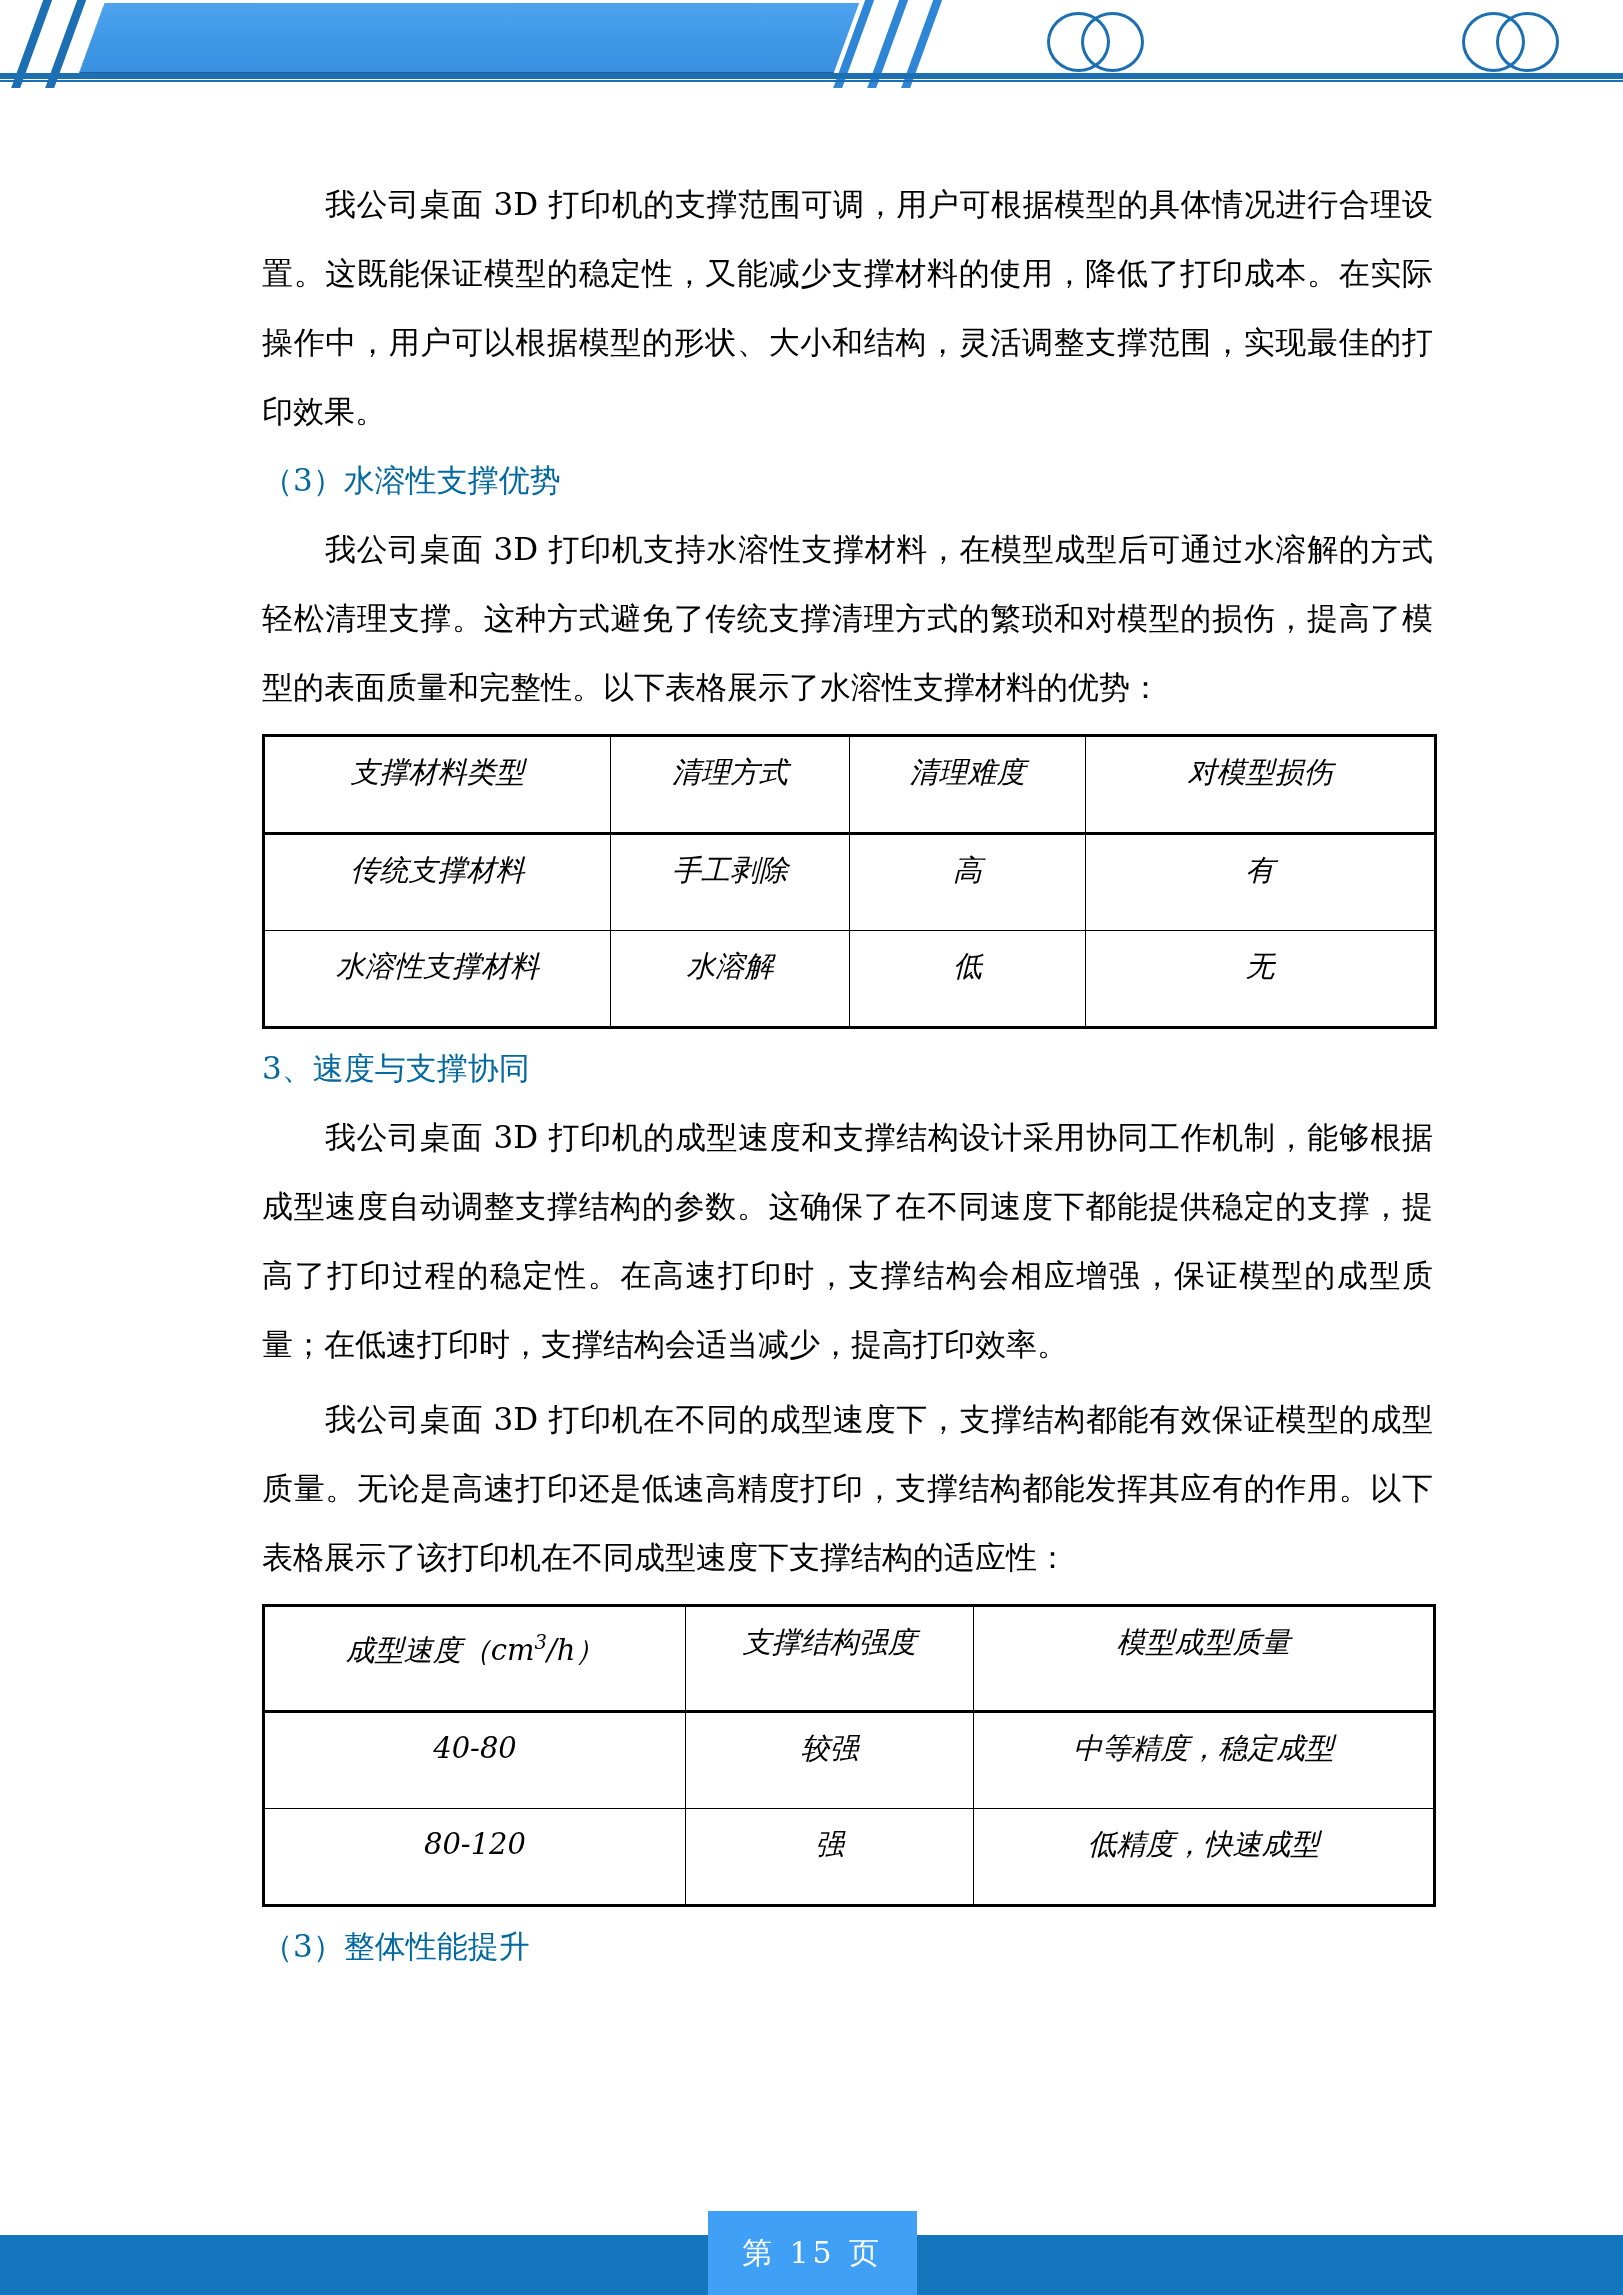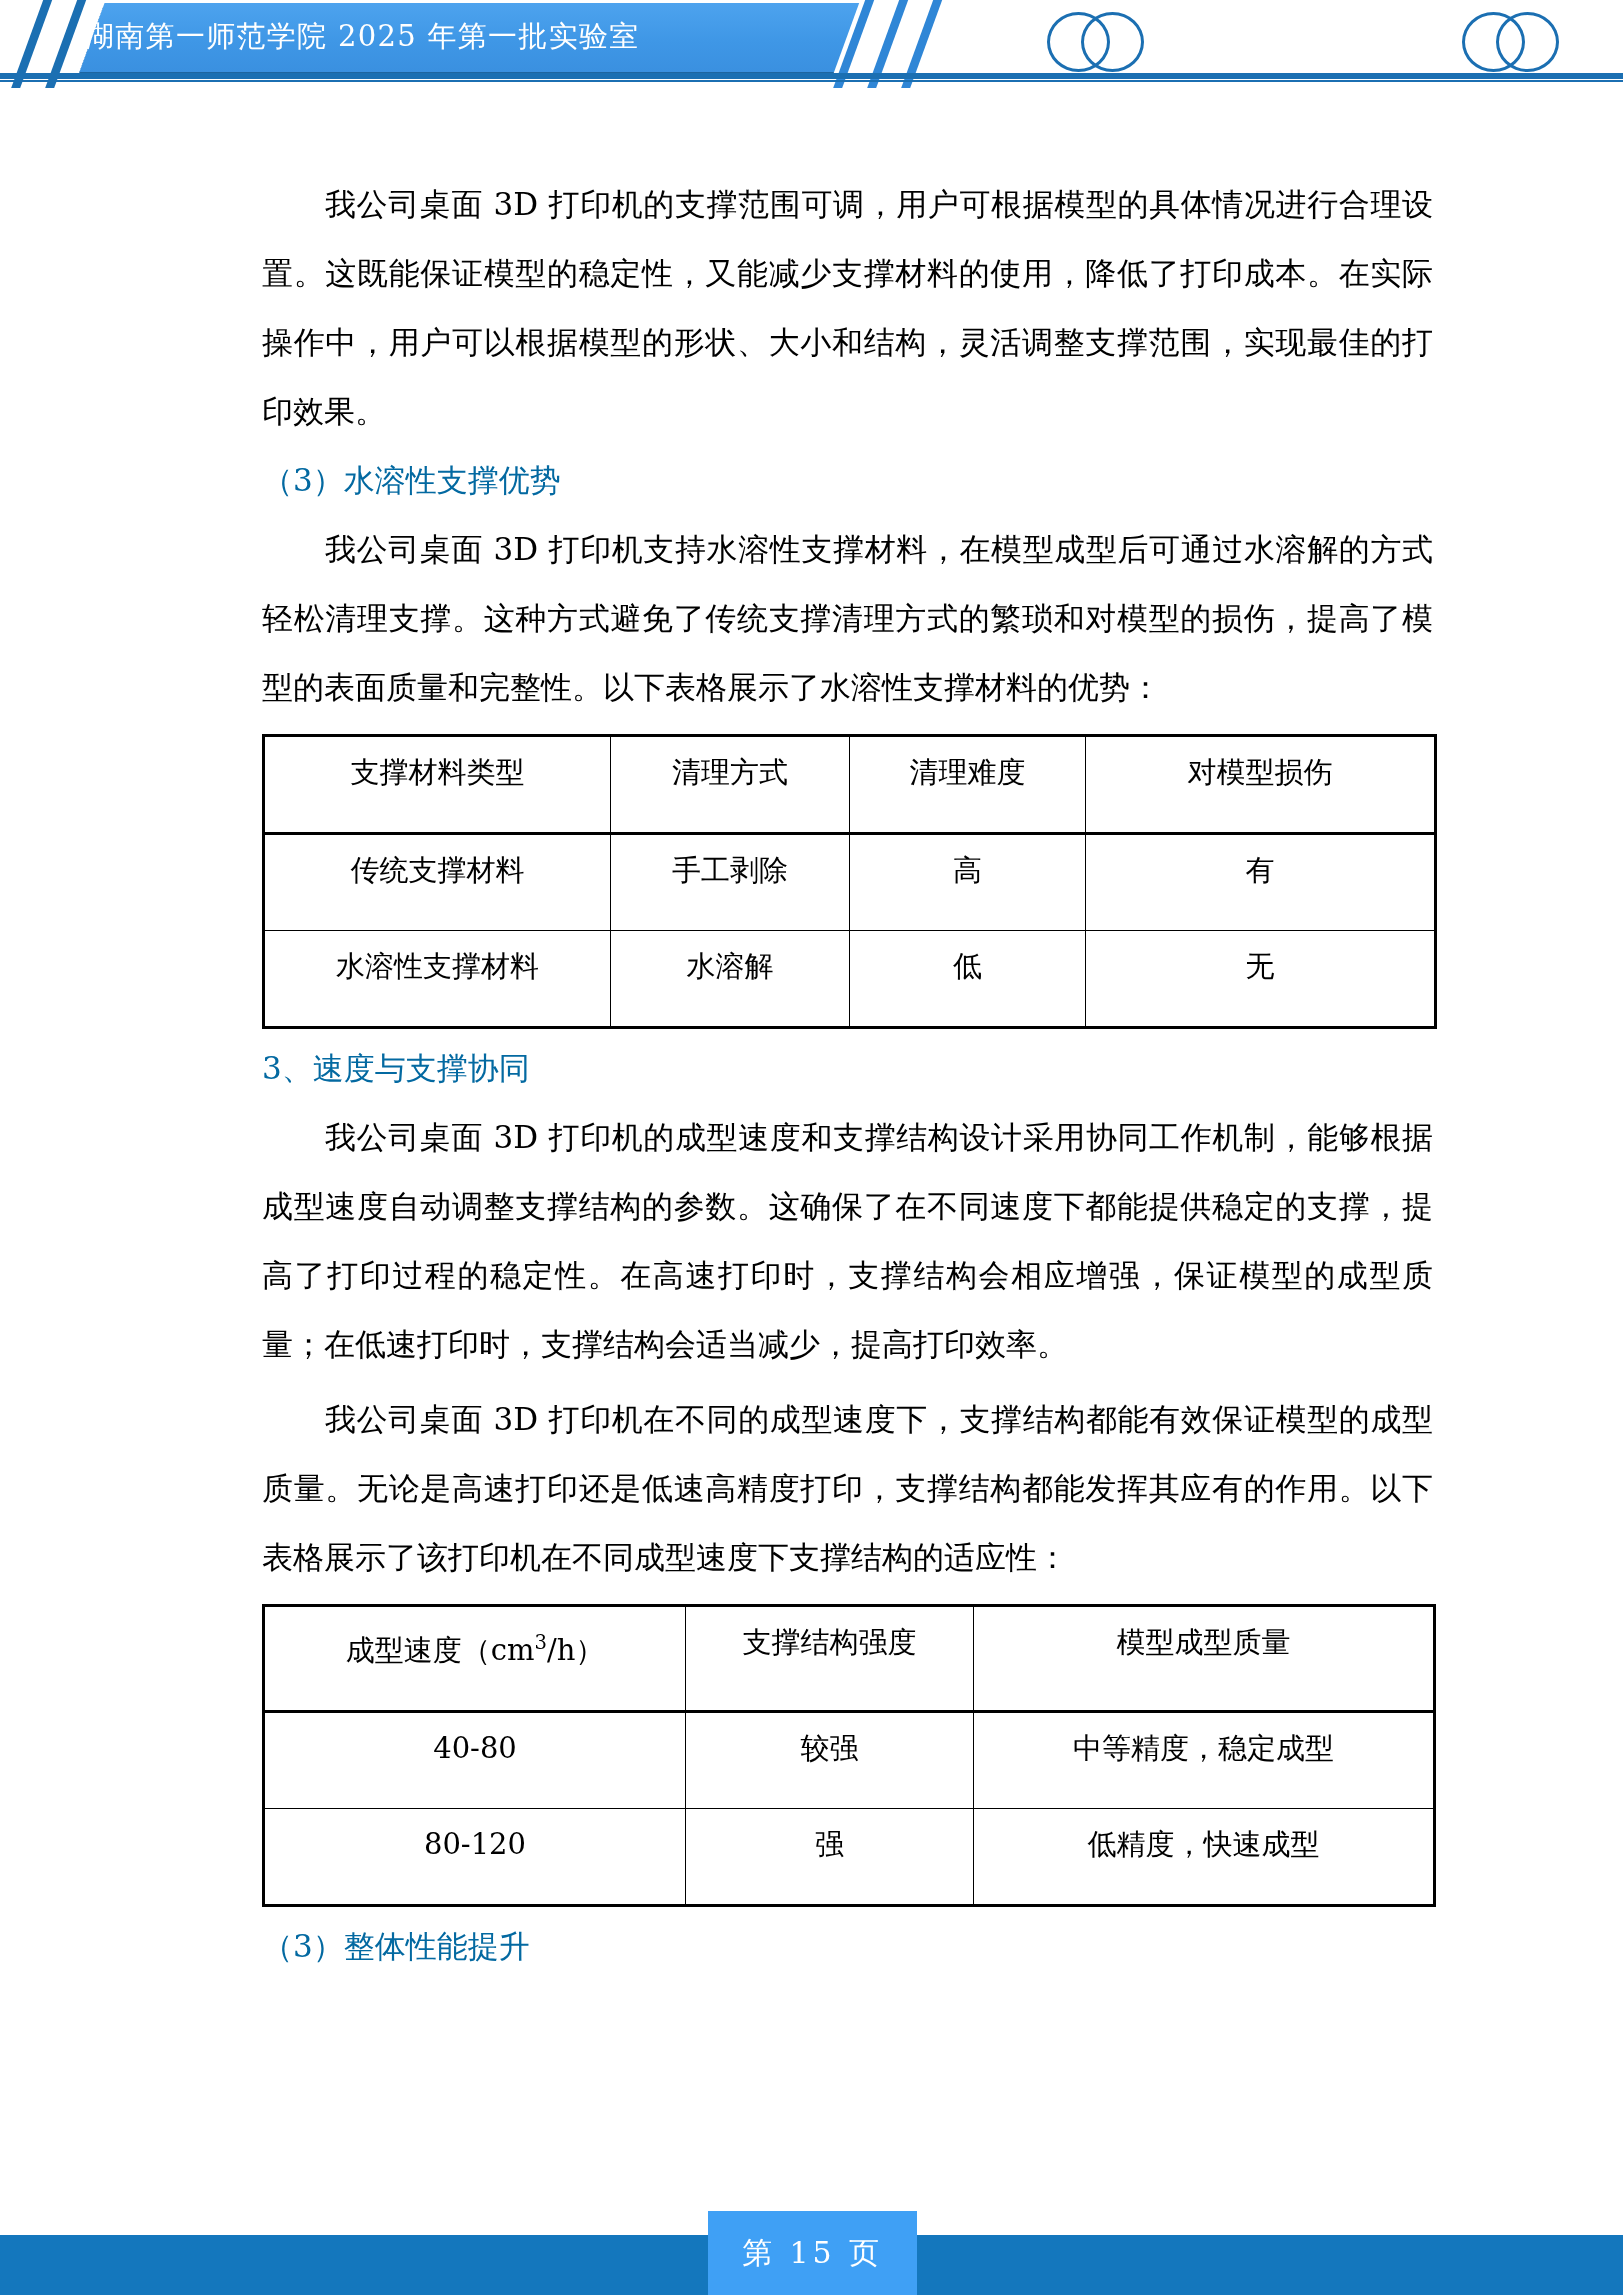--- a/index.html
+++ b/index.html
@@ -141,20 +141,21 @@
     font-family: "DejaVu Serif", "Liberation Serif", serif;
   }
   .gap-sm { height: 6.5px; }
 
   
   table.doc-table {
     border-collapse: collapse;
     width: 1171px;
     margin: 11.8px 0 5.2px 0;
     table-layout: fixed;
+    font-style: italic;
   }
   table.doc-table td {
     border: 1.3px solid #000000;
     text-align: center;
     vertical-align: top;
     padding: 17px 3.9px 41px 3.9px;
     font-size: 29px;
     line-height: 37px;
     color: #000000;
     font-family: "DejaVu Serif", "Liberation Serif", serif;
@@ -209,21 +210,20 @@
   }
 </style>
 </head>
 <body>
 
 <div class="page-header">
   <div class="stripe s1"></div>
   <div class="stripe s2"></div>
 
   <div class="title-slab"></div>
-  <div class="title-text">湖南第一师范学院 2025 年第一批实验室</div>
   <div class="hdr-mask"></div>
 
   <div class="stripe s3"></div>
   <div class="stripe s4"></div>
   <div class="stripe s5"></div>
 
   <div class="venn v1">
     <div class="ring r1"></div>
     <div class="ring r2"></div>
   </div>

